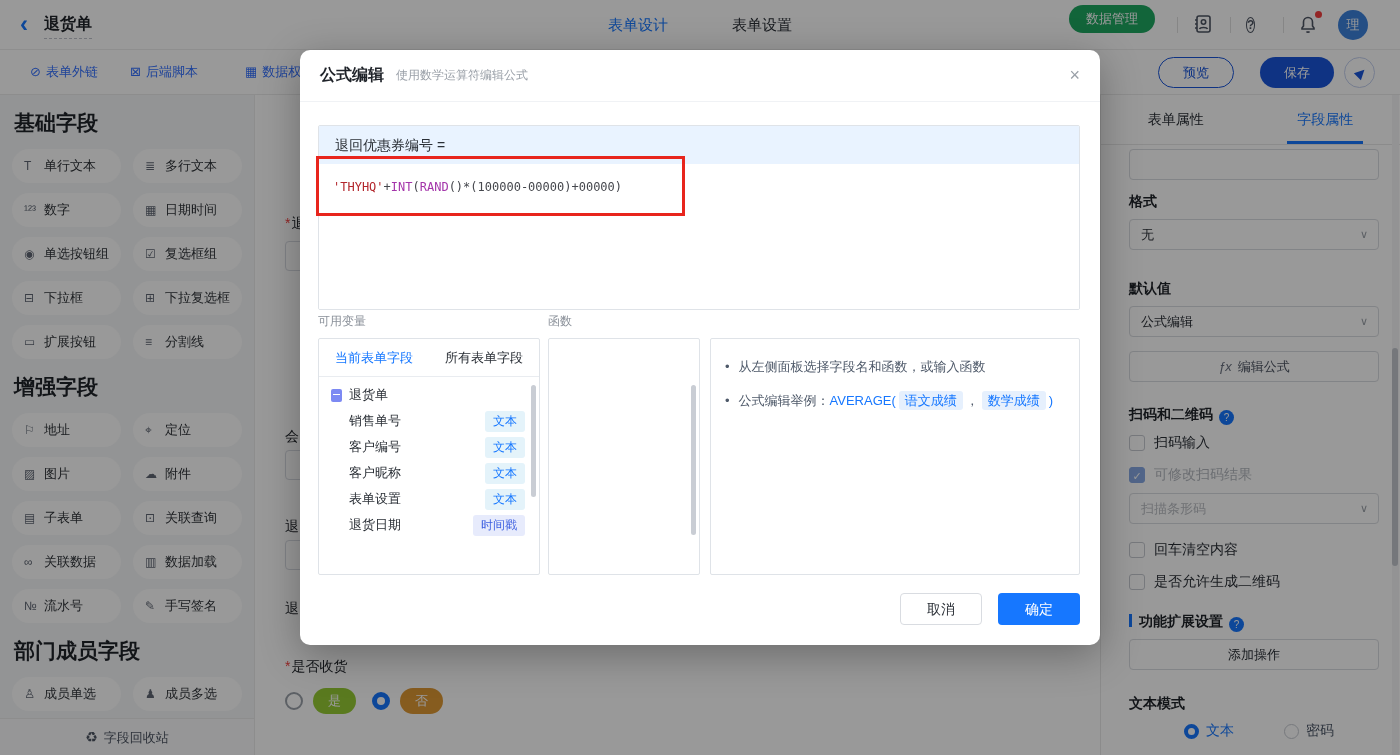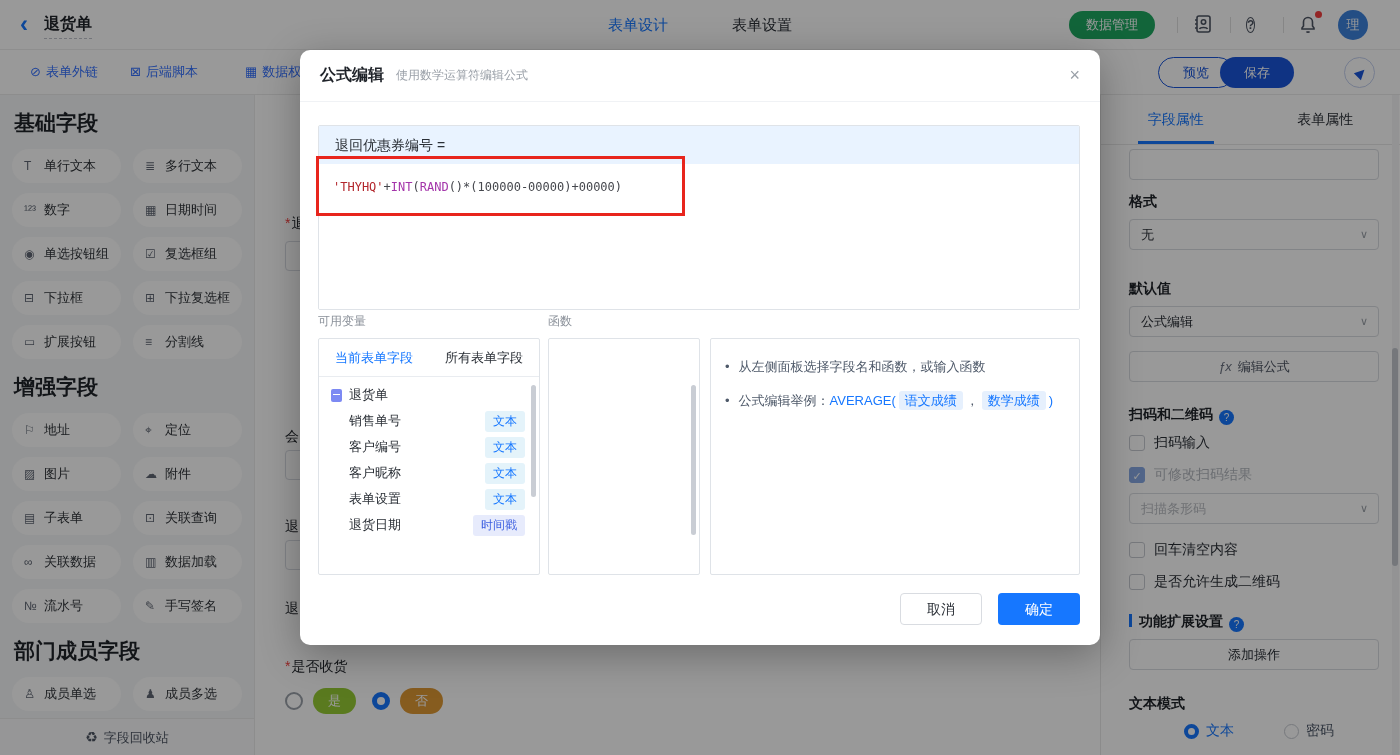--- a/index.html
+++ b/index.html
@@ -10,33 +10,33 @@
   body{font-family:"Liberation Sans","DejaVu Sans",sans-serif;background:#666;}
   .screen{position:relative;width:1400px;height:755px;overflow:hidden;background:#fff;}
 
   
   .topbar{position:absolute;left:0;top:0;width:1400px;height:50px;background:#fff;border-bottom:1px solid #ededed;}
   .back{position:absolute;left:20px;top:10px;font-size:24px;color:var(--blue);font-weight:bold;cursor:pointer;line-height:28px;}
   .doc-title{position:absolute;left:44px;top:14px;font-size:16px;font-weight:bold;color:#1f2329;border-bottom:1px dashed #c0c4cc;padding-bottom:3px;}
   .top-tabs{position:absolute;left:0;top:0;width:1400px;height:50px;display:flex;justify-content:center;align-items:center;gap:64px;}
   .top-tab{font-size:15px;color:var(--text);cursor:pointer;}
   .top-tab.active{color:var(--blue);}
-  .pill-green{position:absolute;left:1069px;top:11px;height:28px;padding:0 17px;background:#1fa862;border-radius:14px;color:#fff;font-size:13px;line-height:28px;cursor:pointer;}
+  .pill-green{position:absolute;left:1069px;top:5px;height:28px;padding:0 17px;background:#1fa862;border-radius:14px;color:#fff;font-size:13px;line-height:28px;cursor:pointer;}
   .tb-sep{position:absolute;top:17px;width:1px;height:16px;background:#e0e0e0;}
   .tb-ic{position:absolute;top:13px;width:24px;height:24px;color:#4e5563;cursor:pointer;}
   .help-circle{border:1.6px solid #4e5563;border-radius:50%;width:19px;height:19px;font-size:12px;text-align:center;line-height:17px;font-weight:bold;}
   .bell-dot{position:absolute;right:-1px;top:-2px;width:7px;height:7px;background:#f53f3f;border-radius:50%;}
   .avatar{position:absolute;left:1338px;top:10px;width:30px;height:30px;border-radius:50%;background:#3d82dd;color:#fff;font-size:13px;text-align:center;line-height:30px;cursor:pointer;}
 
   
   .toolbar{position:absolute;left:0;top:50px;width:1400px;height:45px;background:#fff;border-bottom:1px solid #ececec;}
   .tlink{position:absolute;top:13px;font-size:13px;color:#3370ff;cursor:pointer;white-space:nowrap;}
   .tlink .gly{margin-right:5px;font-size:13px;}
   .btn-preview{position:absolute;left:1158px;top:7px;height:31px;padding:0 24px;border:1px solid var(--deepblue);color:var(--deepblue);border-radius:16px;background:#fff;font-size:13px;line-height:29px;cursor:pointer;}
-  .btn-save{position:absolute;left:1220px;top:7px;height:31px;padding:0 24px;background:var(--deepblue);color:#fff;border-radius:16px;font-size:13px;line-height:31px;cursor:pointer;}
+  .btn-save{position:absolute;left:1260px;top:7px;height:31px;padding:0 24px;background:var(--deepblue);color:#fff;border-radius:16px;font-size:13px;line-height:31px;cursor:pointer;}
   .btn-share{position:absolute;left:1344px;top:7px;width:31px;height:31px;border:1px solid #c4d0ee;border-radius:50%;color:var(--deepblue);text-align:center;cursor:pointer;}
   .btn-share span{display:inline-block;transform:rotate(-45deg);font-size:13px;line-height:29px;}
 
   
   .sidebar{position:absolute;left:0;top:95px;width:255px;height:660px;background:#f6f7f9;border-right:1px solid #ececec;overflow:hidden;}
   .side-scroll{padding:14px 12px 0;height:623px;overflow:hidden;}
   .sec-title{font-size:21px;font-weight:bold;color:#1f2329;margin:8px 2px 12px;}
   .sec-title:first-child{margin-top:0;}
   .sec-grid{display:flex;flex-wrap:wrap;gap:10px 12px;margin-bottom:14px;}
   .fld{width:109px;height:34px;background:#fff;border-radius:17px;display:flex;align-items:center;padding:0 0 0 12px;font-size:13px;color:#2f3338;cursor:grab;}
@@ -297,22 +297,22 @@
     <div class="cv-radio-row">
       <span class="rdo"></span>
       <span class="opt-pill green" style="margin-left:-6px">是</span>
       <span class="rdo on"></span>
       <span class="opt-pill orange" style="margin-left:-6px">否</span>
     </div>
   </div>
 
   <div class="rpanel">
     <div class="rp-tabs">
+      <span class="rp-tab">表单属性</span>
       <span class="rp-tab active">字段属性</span>
-      <span class="rp-tab">表单属性</span>
     </div>
     <input class="rp-input" style="top: 54px;">
     <div class="rp-label" style="top:98px">格式</div>
     <div class="rp-select" style="top:124px"><span>无</span><span class="chev">∨</span></div>
     <div class="rp-label" style="top:185px">默认值</div>
     <div class="rp-select" style="top:211px"><span>公式编辑</span><span class="chev">∨</span></div>
     <div class="rp-btn" style="top:256px;color:#4e5563"><i style="margin-right:6px;color:#6b7280">ƒx</i><span>编辑公式</span></div>
     <div class="rp-label" style="top:311px"><span>扫码和二维码</span><span class="qmark">?</span></div>
     <div class="cb-row" style="top:339px">
         <span class="cb"></span>

